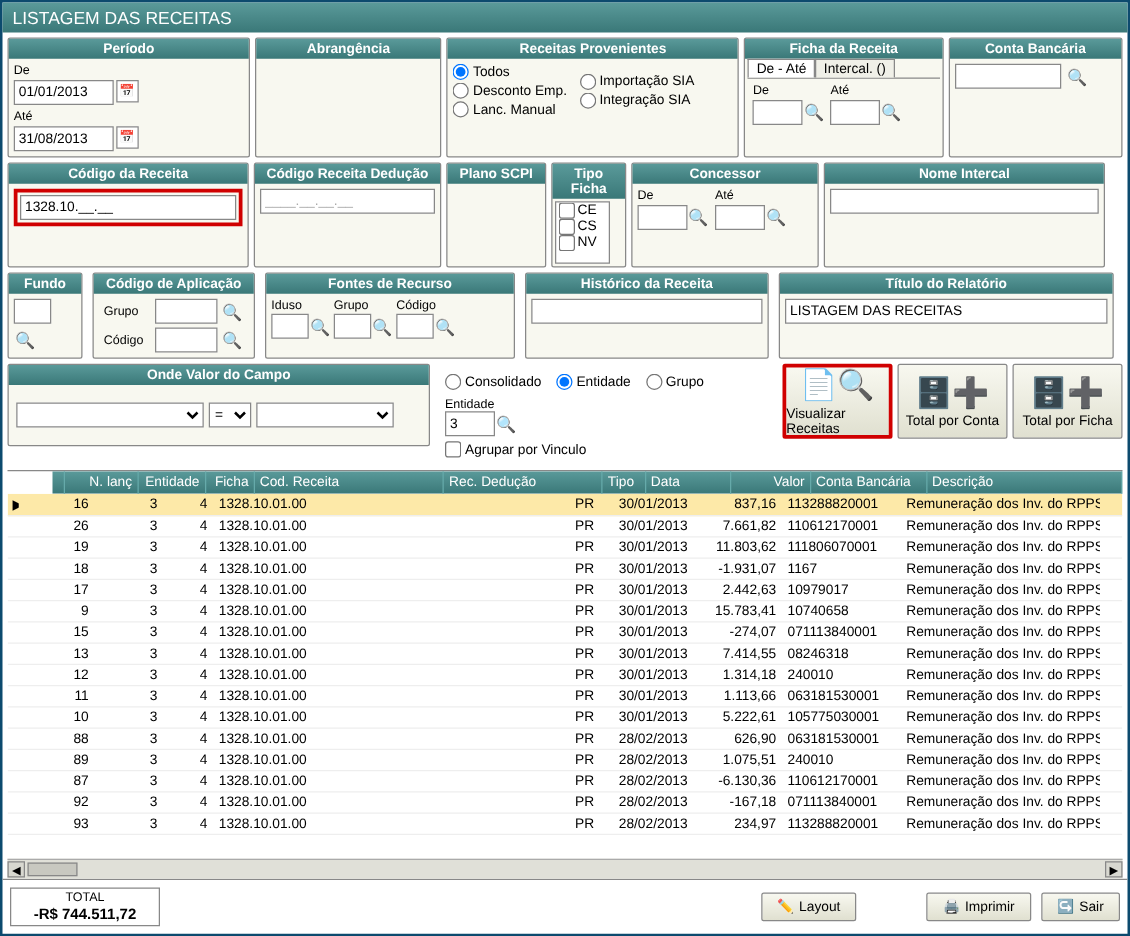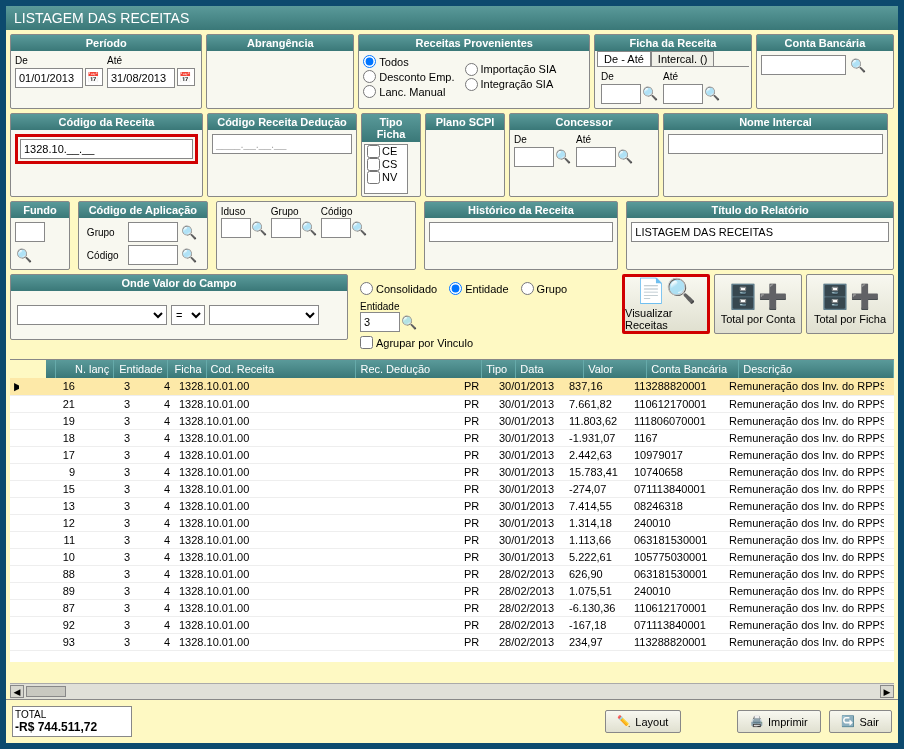--- a/index.html
+++ b/index.html
@@ -1,17 +1,17 @@
 <!DOCTYPE html>
 <html><head>
 <meta charset="utf-8">
 <style>
 * { box-sizing: border-box; margin: 0; padding: 0; font-family: Tahoma, Arial, sans-serif; font-size: 11px; }
 body { background: #e8e8e0; width: 904px; height: 749px; overflow: hidden; }
-.window { border: 6px solid #0c4a6e; background: #fef9c3; height: 100%; display: flex; flex-direction: column; }
+.window { border: 2px solid #0c4a6e; background: #ffffff; height: 100%; display: flex; flex-direction: column; }
 .titlebar { background: linear-gradient(#5a9a9a, #3a7878); color: #fff; padding: 4px 8px; font-size: 14px; }
 .filters { padding: 4px; display: flex; flex-wrap: wrap; gap: 4px; }
 .panel { border: 1px solid #888; background: #f8f8f0; border-radius: 2px; }
 .panel-title { background: linear-gradient(#5a9a9a, #3a7878); color: #fff; text-align: center; padding: 2px 4px; font-weight: bold; font-size: 11px; }
 .panel-body { padding: 4px; display: flex; align-items: center; gap: 4px; flex-wrap: wrap; }
 .row1 { display: flex; gap: 4px; width: 100%; }
 .periodo { width: 195px; }
 .abrang { width: 150px; }
 .recprov { width: 235px; }
 .ficha { width: 160px; }
@@ -27,21 +27,21 @@
 .fundo { width: 60px; }
 .codapp { width: 130px; }
 .fontes { width: 200px; }
 .hist { width: 195px; }
 .titulo { width: 268px; }
 .row4 { display: flex; gap: 4px; width: 100%; align-items: flex-start; }
 .onde { width: 338px; }
 .opts { flex: 1; padding: 4px; }
 .actions { display: flex; gap: 4px; }
 input[type="text"] { border: 1px solid #888; background: #fff; padding: 2px 3px; height: 20px; font-size: 11px; }
-.date-input { width: 68px; }
+.date-input { width: 80px; }
 .cal-icon { width: 18px; height: 18px; background: #fff; border: 1px solid #888; display: inline-flex; align-items: center; justify-content: center; cursor: pointer; font-size: 10px; }
 .mag-icon { width: 18px; height: 18px; display: inline-flex; align-items: center; justify-content: center; cursor: pointer; color: #c08020; font-size: 13px; }
 .chk { display: flex; align-items: center; gap: 3px; }
 .radio { display: flex; align-items: center; gap: 3px; }
 .radio input, .chk input { margin: 0; }
 .sub-label { font-size: 10px; }
 .tab-strip { display: flex; font-size: 10px; }
 .tab { border: 1px solid #888; border-bottom: none; padding: 1px 6px; background: #f0f0e8; cursor: pointer; }
 .tab.active { background: #fff; }
 .highlighted-red { border: 3px solid #d00000; padding: 2px; }
@@ -59,28 +59,28 @@
 .gr:first-child { background: #fde9a8; }
 .gc { padding: 2px 4px; border-right: 1px solid transparent; white-space: nowrap; overflow: hidden; font-size: 11px; }
 .c-mark { width: 10px; }
 .c-nl { width: 60px; text-align: right; }
 .c-ent { width: 55px; text-align: right; }
 .c-fic { width: 40px; text-align: right; }
 .c-cod { width: 155px; }
 .c-ded { width: 130px; }
 .c-tip { width: 35px; }
 .c-dat { width: 70px; }
-.c-val { width: 65px; }
+.c-val { width: 65px; text-align: right; }
 .c-cb { width: 95px; }
 .c-des { width: 160px; }
 .hscroll { height: 16px; background: #e0e0d8; border-top: 1px solid #aaa; margin: 0 4px; position: relative; }
 .hscroll .thumb { position: absolute; left: 16px; width: 40px; top: 2px; bottom: 2px; background: #c8c8c0; border: 1px solid #888; }
 .hscroll .arr { position: absolute; width: 14px; top: 1px; bottom: 1px; background: #d8d8d0; border: 1px solid #888; display: flex; align-items: center; justify-content: center; font-size: 9px; }
 .footer { display: flex; align-items: center; padding: 6px; gap: 8px; border-top: 1px solid #888; }
-.total-box { border: 1px solid #888; background: #fff; padding: 2px; width: 120px; text-align: left; }
+.total-box { border: 1px solid #888; background: #fff; padding: 2px; width: 120px; text-align: center; }
 .total-box .tl { font-size: 10px; }
 .total-box .tv { font-weight: bold; font-size: 12px; }
 .footer-spacer { flex: 1; }
 .btn { border: 1px solid #888; background: linear-gradient(#f8f8f0, #e0e0d0); padding: 4px 12px; display: flex; align-items: center; gap: 4px; cursor: pointer; border-radius: 2px; }
 .stack { display: flex; flex-direction: column; gap: 2px; }
 .small-input { width: 50px; }
 .med-input { width: 85px; }
 .tiny-input { width: 30px; }
 .tiny2 { width: 40px; }
 .fontes-body { display: flex; gap: 2px; align-items: flex-end; }
@@ -196,45 +196,45 @@
         </div>
       </div>
 
       <div class="panel codded">
         <div class="panel-title">Código Receita Dedução</div>
         <div class="panel-body">
           <input type="text" style="width: 100%; color: rgb(170, 170, 170);" value="____.__.__.__">
         </div>
       </div>
 
+      <div class="panel plano">
+        <div class="panel-title">Plano SCPI</div>
+        <div class="panel-body"></div>
+      </div>
+
       <div class="panel tipof">
         <div class="panel-title">Tipo Ficha</div>
         <div class="panel-body" style="padding:2px;">
           <div class="listbox">
             <div>
                 <input type="checkbox" style="">
                 <span>CE</span>
               </div>
             <div>
                 <input type="checkbox" style="">
                 <span>CS</span>
               </div>
             <div>
                 <input type="checkbox" style="">
                 <span>NV</span>
               </div>
           </div>
         </div>
       </div>
 
-      <div class="panel plano">
-        <div class="panel-title">Plano SCPI</div>
-        <div class="panel-body"></div>
-      </div>
-
       <div class="panel conc">
         <div class="panel-title">Concessor</div>
         <div class="panel-body">
           <div class="stack">
             <span class="sub-label">De</span>
             <div style="display:flex;">
                 <input type="text" class="tiny2" style="">
                 <span class="mag-icon">🔍</span>
               </div>
           </div>
@@ -275,20 +275,21 @@
           </div>
           <div style="display:flex;align-items:center;gap:3px;">
             <span class="sub-label" style="width:38px;">Código</span>
             <input type="text" class="small-input" style="">
             <span class="mag-icon">🔍</span>
           </div>
         </div>
       </div>
 
       <div class="panel fontes">
+        <div class="panel-title">Fontes de Recurso</div>
         <div class="panel-body fontes-body">
           <div class="fs-col">
             <span class="fs-lab">Iduso</span>
             <div class="fs-row">
                 <input type="text" class="tiny-input" style="">
                 <span class="mag-icon">🔍</span>
               </div>
           </div>
           <div class="fs-col">
             <span class="fs-lab">Grupo</span>
@@ -400,21 +401,21 @@
           <div class="gc c-cod">1328.10.01.00</div>
           <div class="gc c-ded"></div>
           <div class="gc c-tip">PR</div>
           <div class="gc c-dat">30/01/2013</div>
           <div class="gc c-val">837,16</div>
           <div class="gc c-cb">113288820001</div>
           <div class="gc c-des">Remuneração dos Inv. do RPPS em Ren</div>
         </div>
         <div class="gr">
           <div class="gc c-mark"></div>
-          <div class="gc c-nl">21</div>
+          <div class="gc c-nl">26</div>
           <div class="gc c-ent">3</div>
           <div class="gc c-fic">4</div>
           <div class="gc c-cod">1328.10.01.00</div>
           <div class="gc c-ded"></div>
           <div class="gc c-tip">PR</div>
           <div class="gc c-dat">30/01/2013</div>
           <div class="gc c-val">7.661,82</div>
           <div class="gc c-cb">110612170001</div>
           <div class="gc c-des">Remuneração dos Inv. do RPPS em Ren</div>
         </div>

